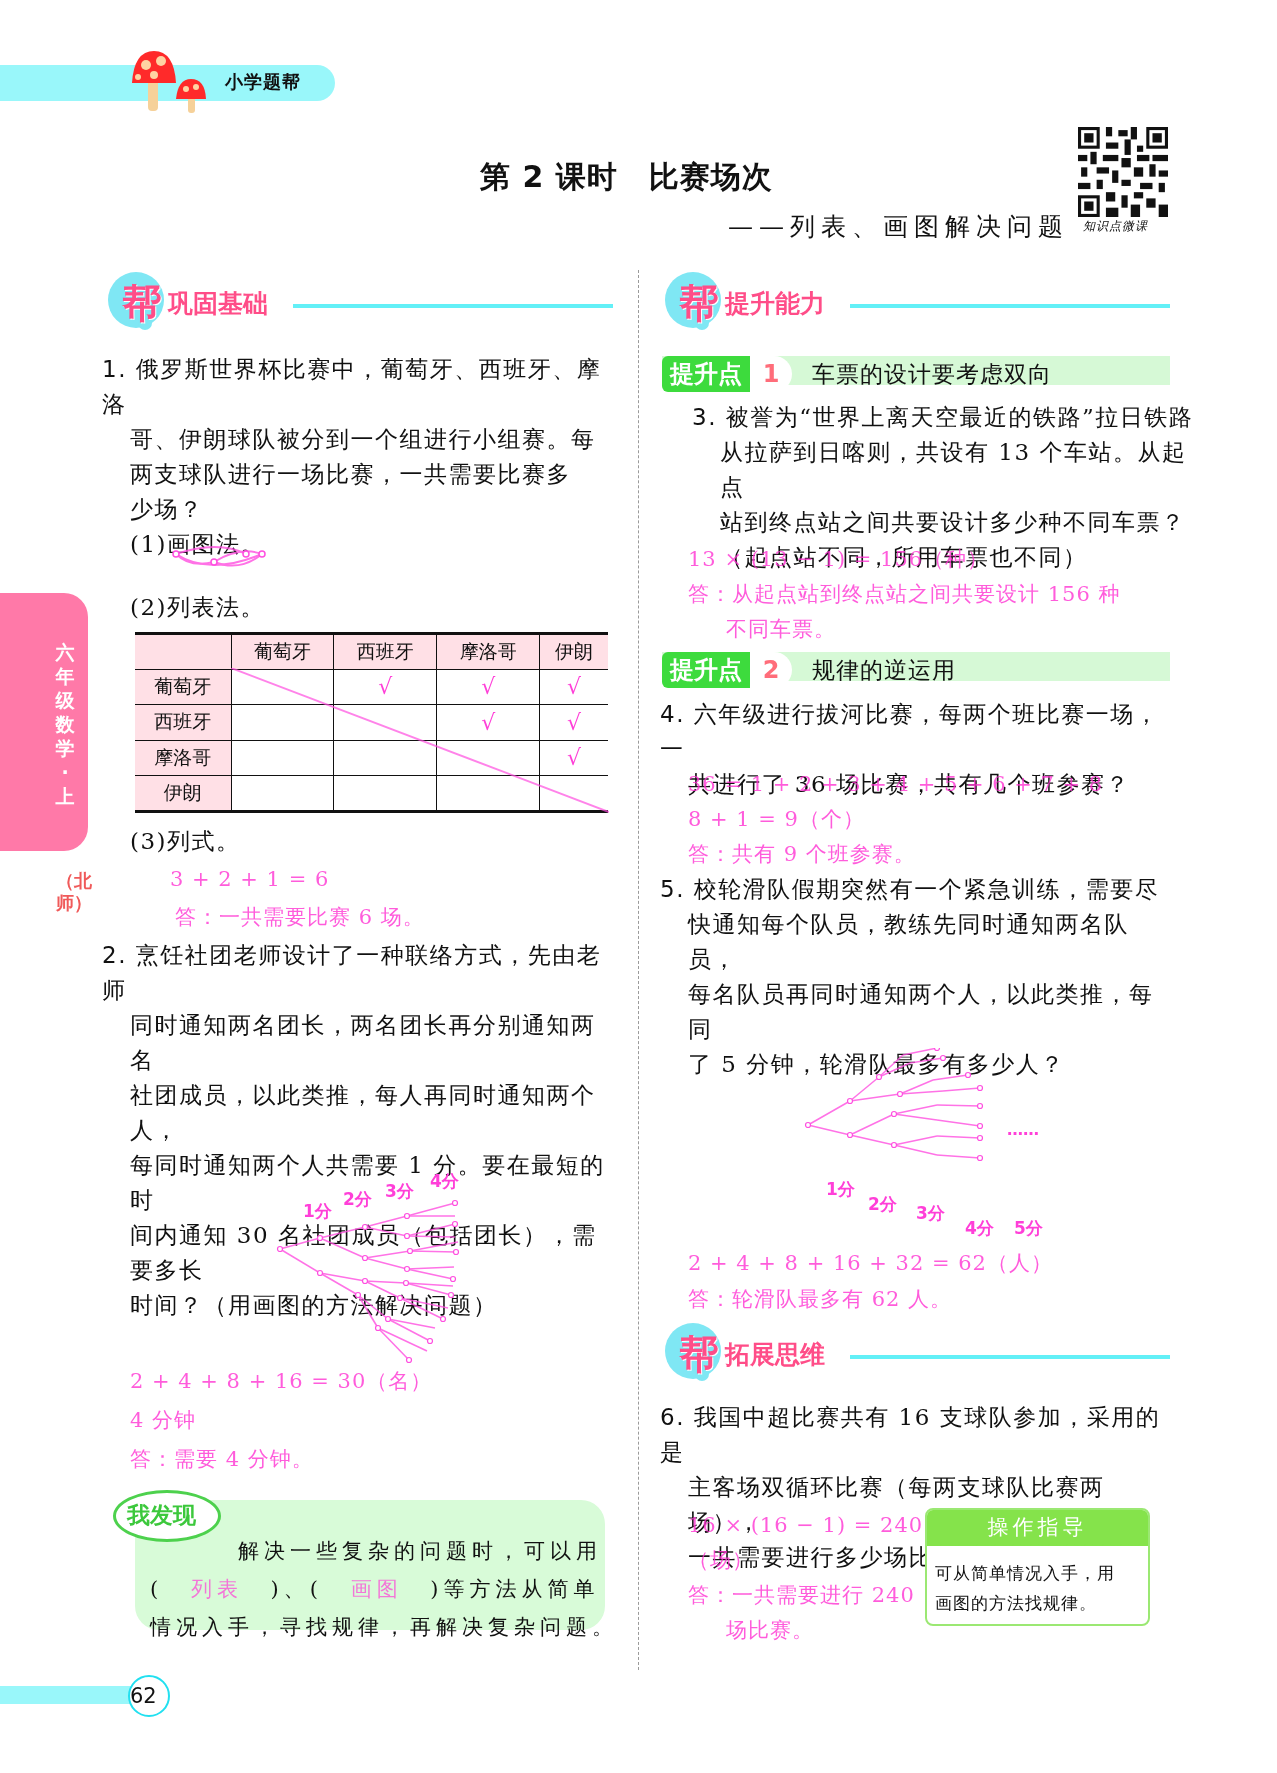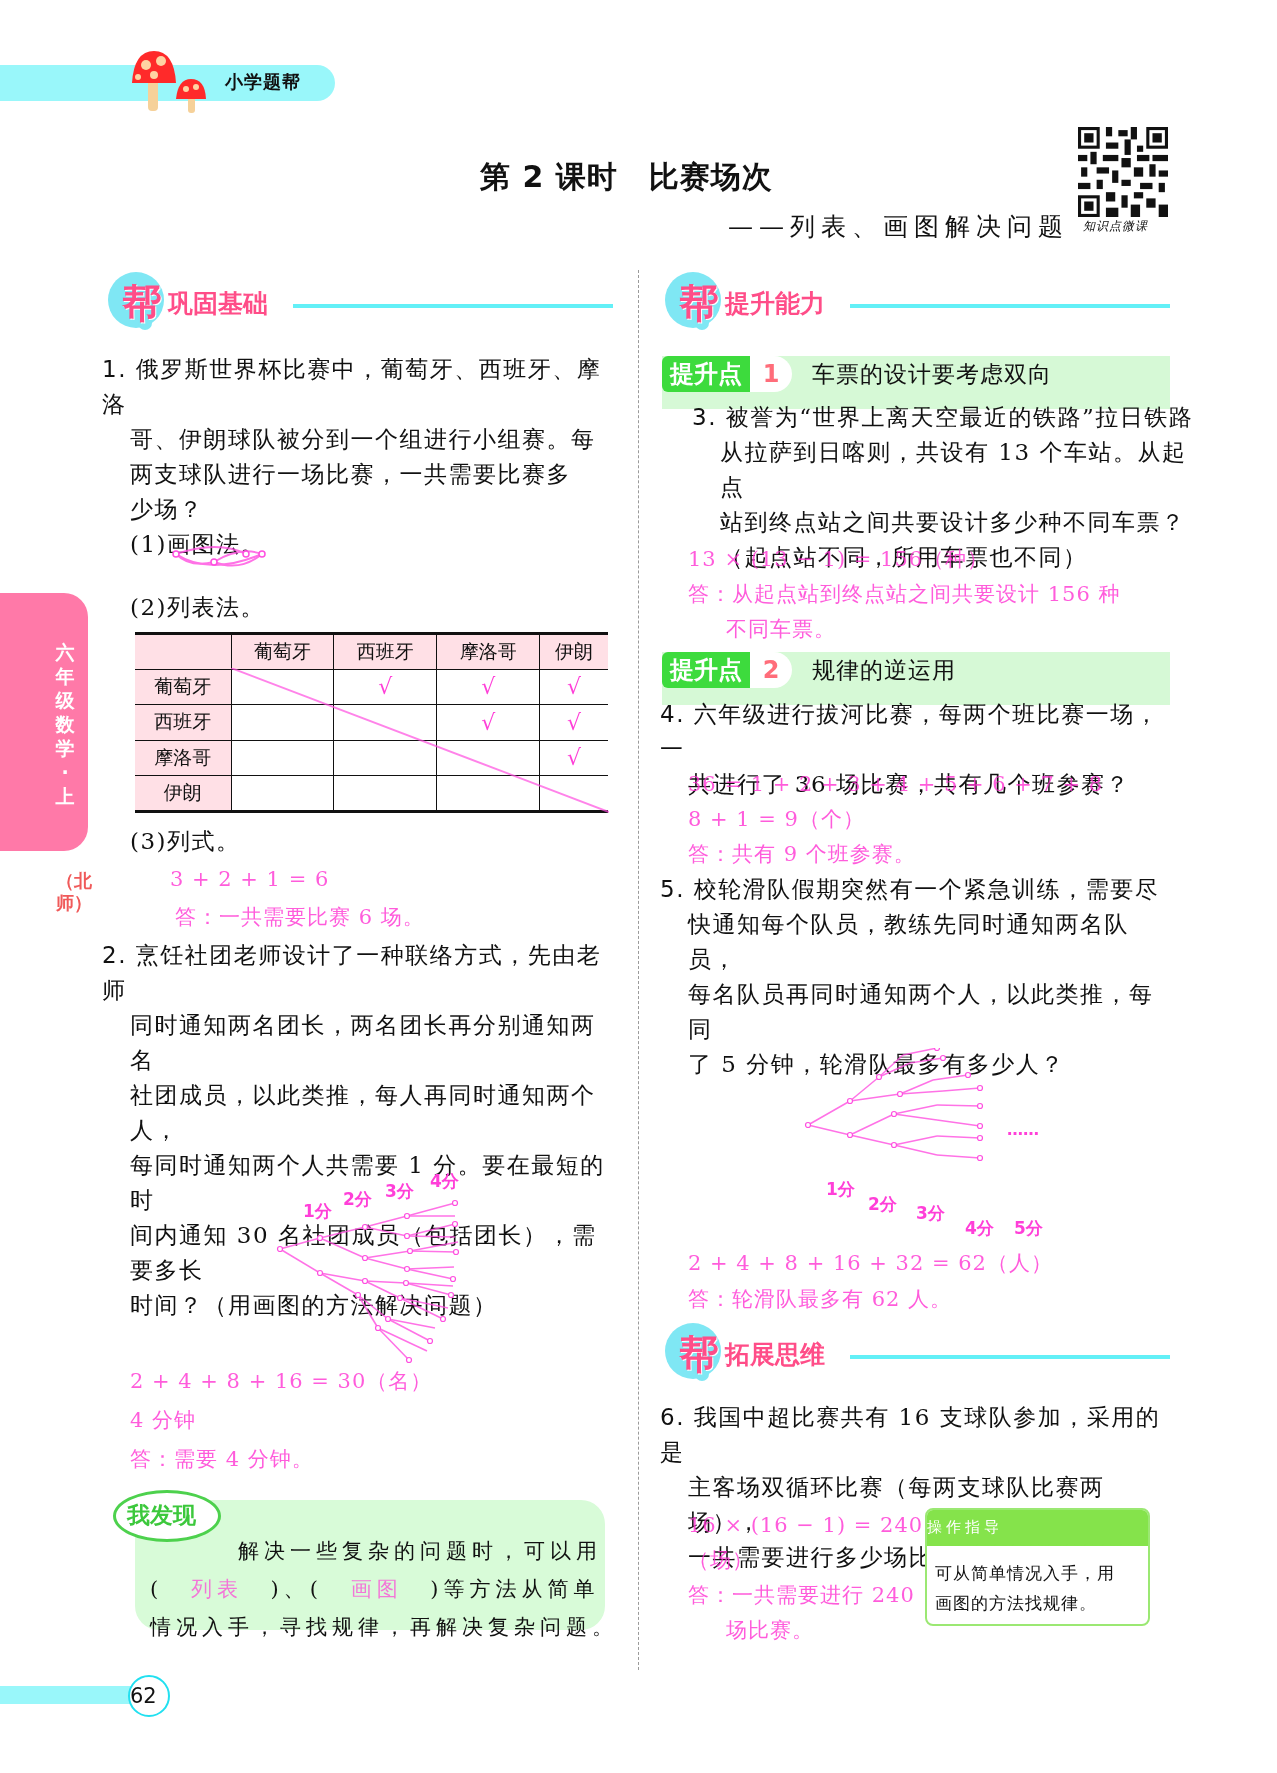--- a/index.html
+++ b/index.html
@@ -35,21 +35,21 @@
   .sec-label { position: absolute; left: 60px; top: 15px; font-family: "DejaVu Sans", sans-serif; font-size: 25px; font-weight: bold; color: #ff4d88; white-space: nowrap; text-align: right; }
   .sec-line { position: absolute; top: 32px; height: 4px; background: #63f0f7; }
 
   
   .q { position: absolute; font-size: 23px; line-height: 35px; letter-spacing: 1.5px; }
   .q-num { font-family: "DejaVu Sans", sans-serif; }
   .indent { padding-left: 28px; }
   .ans { position: absolute; color: #ff2fd2; font-size: 21px; line-height: 35px; letter-spacing: 1px; opacity: 0.78; }
 
   
-  .point-bar { position: absolute; height: 53px; background: #d6f9d6; }
+  .point-bar { position: absolute; height: 29px; background: #d6f9d6; }
   .point-tag { position: absolute; left: 0; top: 0; height: 36px; padding: 0 8px; background: #3ddb3d; border-radius: 6px 0 0 6px; color: #fff; font-family: "DejaVu Sans", sans-serif; font-size: 24px; font-weight: bold; line-height: 36px; }
   .point-num { position: absolute; left: 88px; top: 0; width: 42px; height: 36px; background: #fff; border-radius: 0 18px 18px 0; color: #ff6d7a; font-family: "DejaVu Sans", sans-serif; font-size: 24px; font-weight: bold; line-height: 36px; text-align: center; }
   .point-text { position: absolute; left: 150px; top: 0; font-size: 23px; line-height: 36px; letter-spacing: 1px; }
 
   
   table.grid { position: absolute; left: 135px; top: 632px; width: 473px; border-collapse: collapse; font-size: 19px; }
   table.grid td, table.grid th { border: 1.5px solid #111; height: 35.5px; text-align: center; font-weight: normal; }
   table.grid tr:first-child th, table.grid tr:first-child td { border-top: 3px solid #111; }
   table.grid tr:last-child td, table.grid tr:last-child th { border-bottom: 3px solid #111; }
   table.grid td:first-child, table.grid th:first-child { border-left: none; }
@@ -60,21 +60,21 @@
 
   
   .discover { left: 135px; top: 1500px; width: 470px; height: 130px; background: #d8fbd8; border-radius: 24px; }
   .discover-bubble { left: 113px; top: 1490px; width: 108px; height: 52px; background: #fff; border: 3px solid #4dd14d; border-radius: 50%; }
   .discover-title { left: 127px; top: 1500px; font-family: "DejaVu Sans", sans-serif; font-size: 23px; font-weight: bold; color: #3cc83c; }
   .discover-text { position: absolute; font-size: 21px; line-height: 38px; letter-spacing: 5px; }
   .blank-fill { color: #ff3fd8; opacity: 0.7; }
 
   
   .guide { left: 925px; top: 1508px; width: 225px; height: 118px; border: 2px solid #9be873; border-radius: 8px; background: #fff; overflow: hidden; }
-  .guide-head { height: 36px; background: #85e34b; color: #fff; font-family: "DejaVu Sans", sans-serif; font-size: 15px; line-height: 34px; letter-spacing: 4px; }
+  .guide-head { height: 36px; background: #85e34b; color: #fff; font-family: "DejaVu Sans", sans-serif; font-size: 21px; text-align: center; line-height: 34px; letter-spacing: 4px; }
   .guide-body { padding: 8px 8px; font-size: 17px; line-height: 30px; letter-spacing: 1px; }
 
   
   .foot-band { left: 0; top: 1686px; width: 135px; height: 18px; background: #99f7fa; }
   .page-num { left: 128px; top: 1675px; width: 42px; height: 42px; border: 2px solid #22e0f0; border-radius: 50%; background: #fff; font-family: "DejaVu Sans", sans-serif; font-size: 21px; text-align: left; line-height: 38px; }
 </style>
 </head>
 <body>
 
 <div class="abs top-band"></div>

